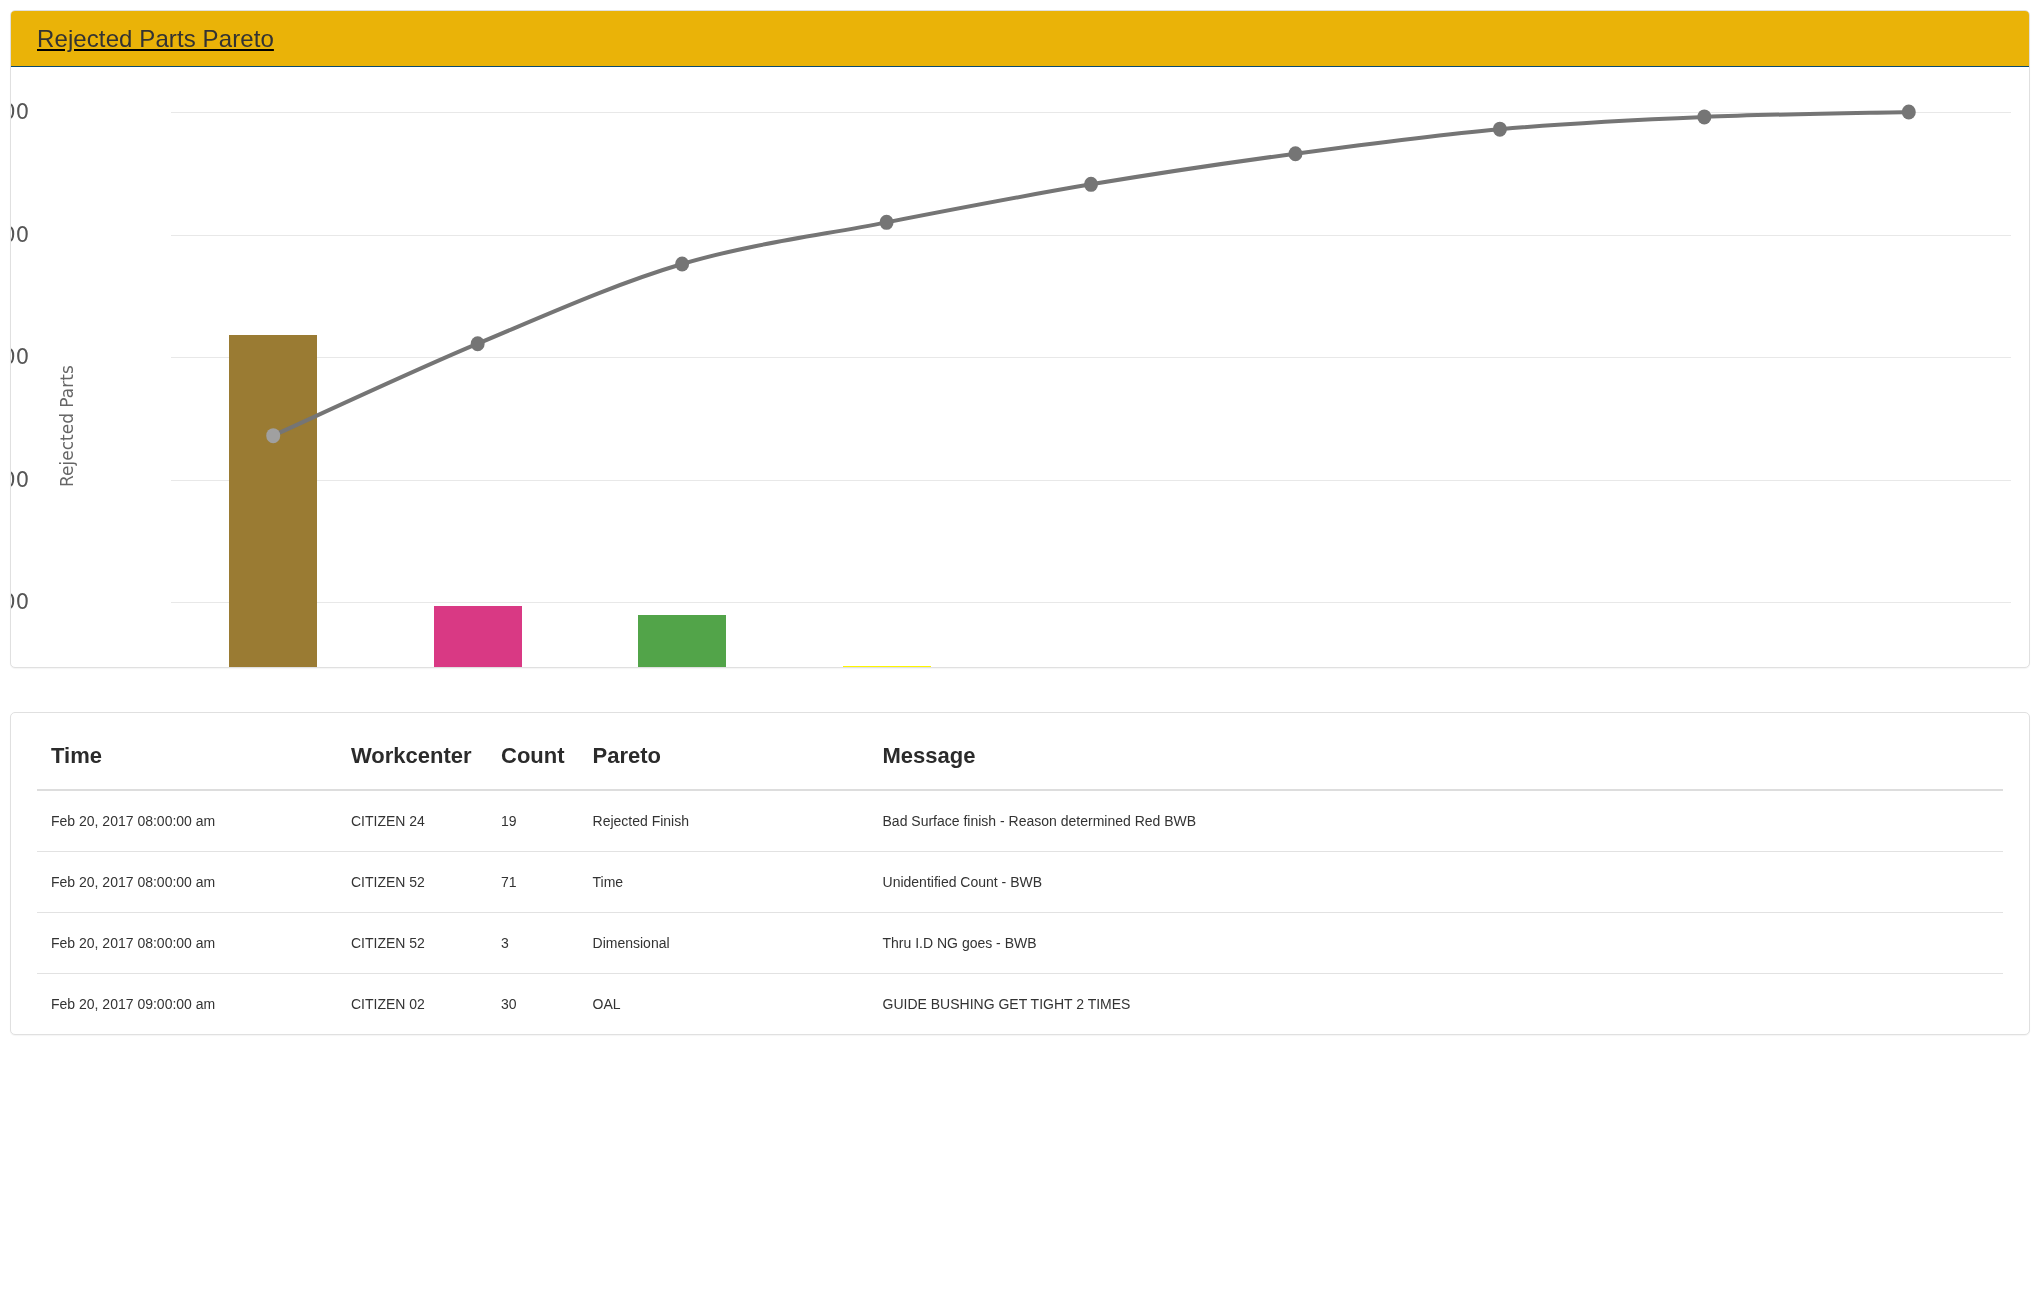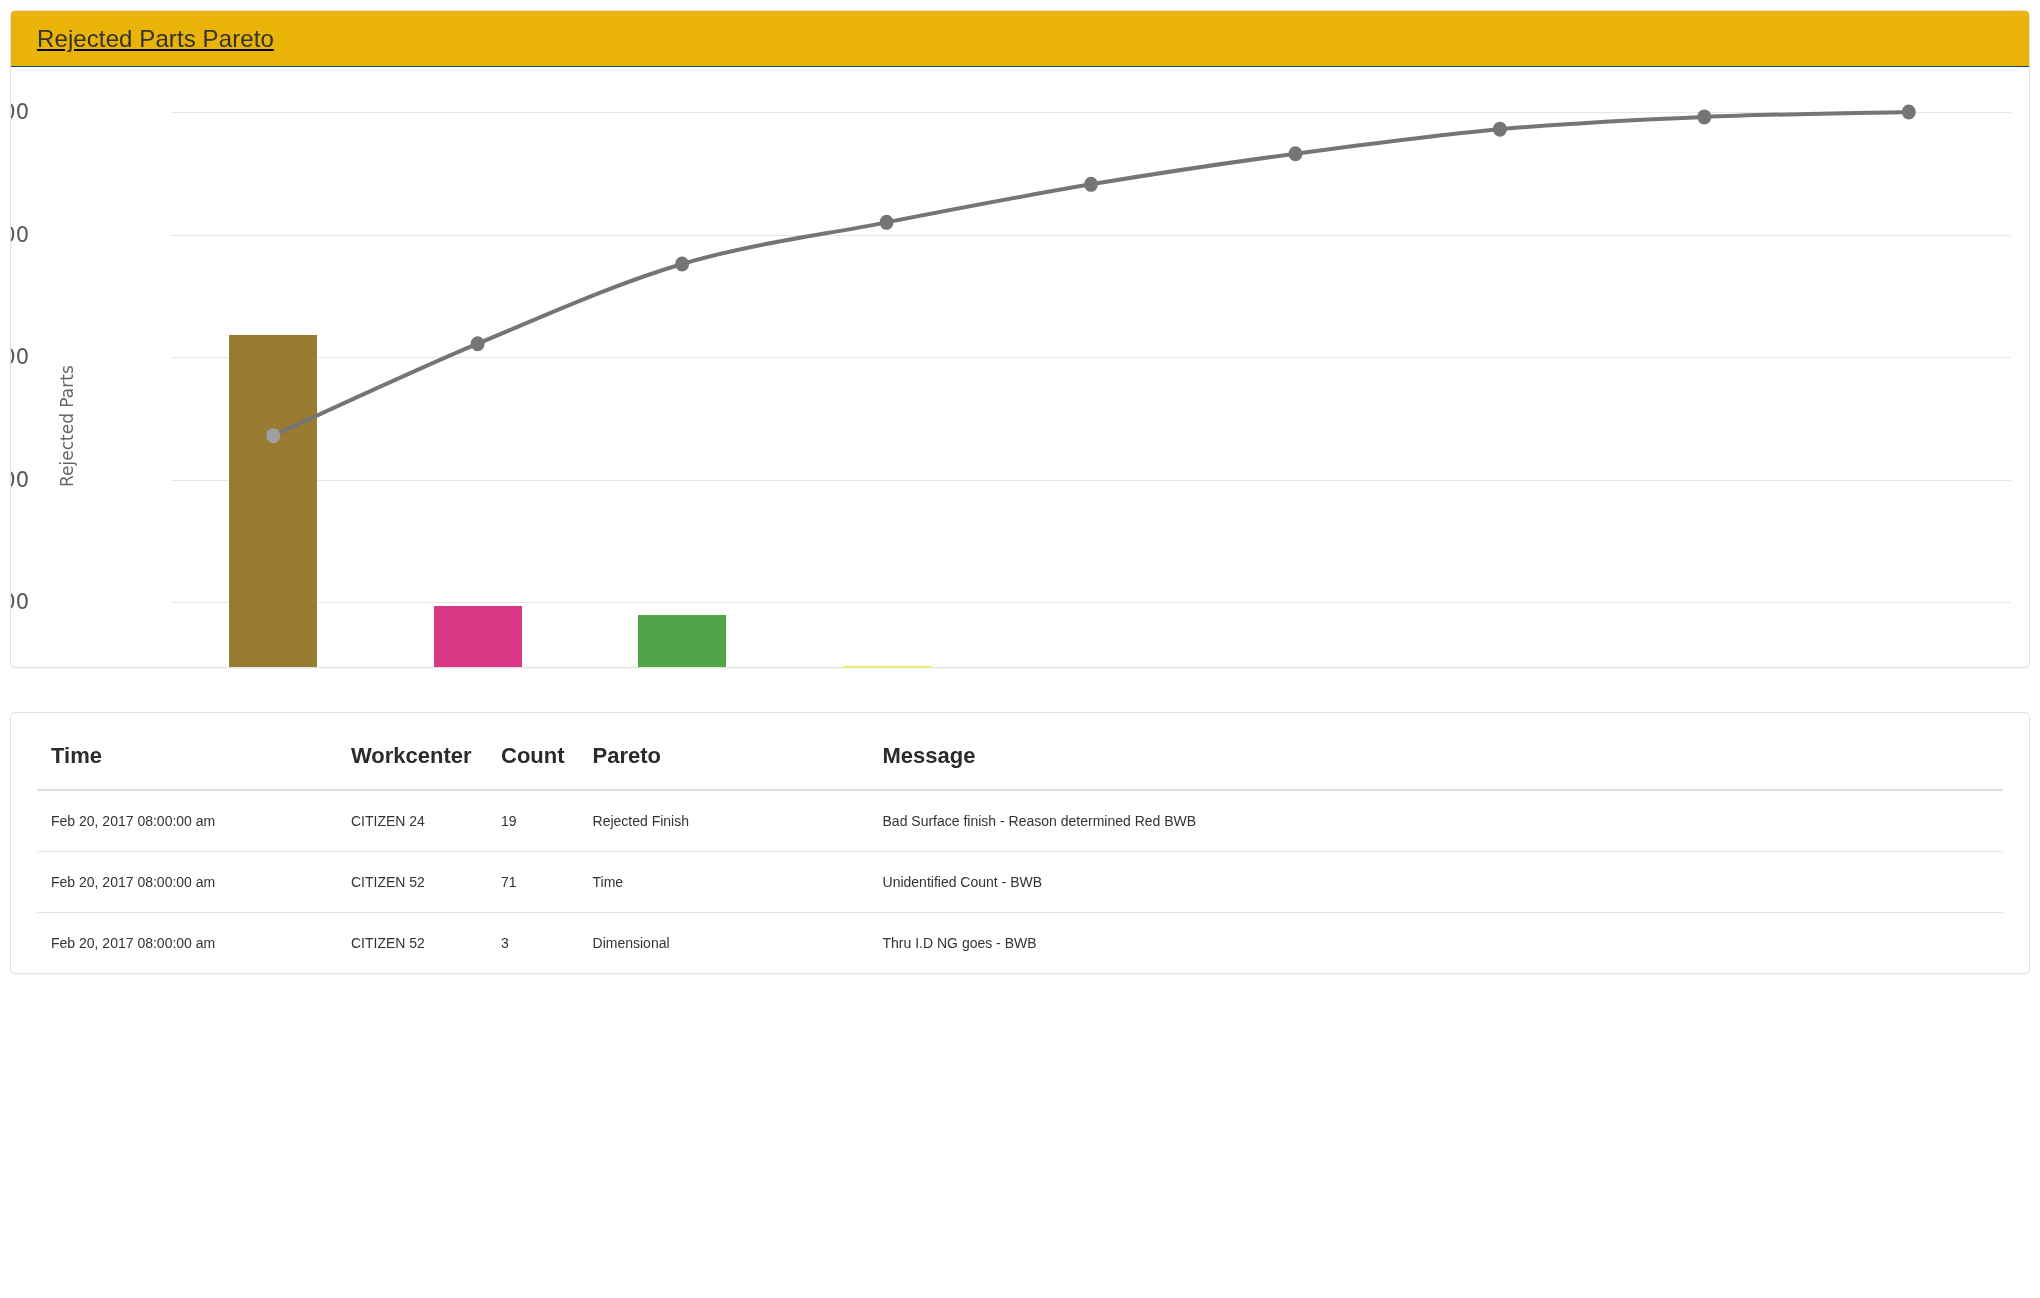--- a/index.html
+++ b/index.html
@@ -212,18 +212,25 @@
               <td class="col-reason">Time</td>
               <td>Unidentified Count - BWB</td>
             </tr>
             <tr>
               <td class="col-time">Feb 20, 2017 08:00:00 am</td>
               <td class="col-wc">CITIZEN 52</td>
               <td class="col-count">3</td>
               <td class="col-reason">Dimensional</td>
               <td>Thru I.D NG goes - BWB</td>
             </tr>
+            <tr>
+              <td class="col-time">Feb 20, 2017 09:00:00 am</td>
+              <td class="col-wc">CITIZEN 02</td>
+              <td class="col-count">30</td>
+              <td class="col-reason">OAL</td>
+              <td>GUIDE BUSHING GET TIGHT 2 TIMES</td>
+            </tr>
           </tbody>
       </table>
     </div>
   </section>
 
 </div>
 
 </body></html>

